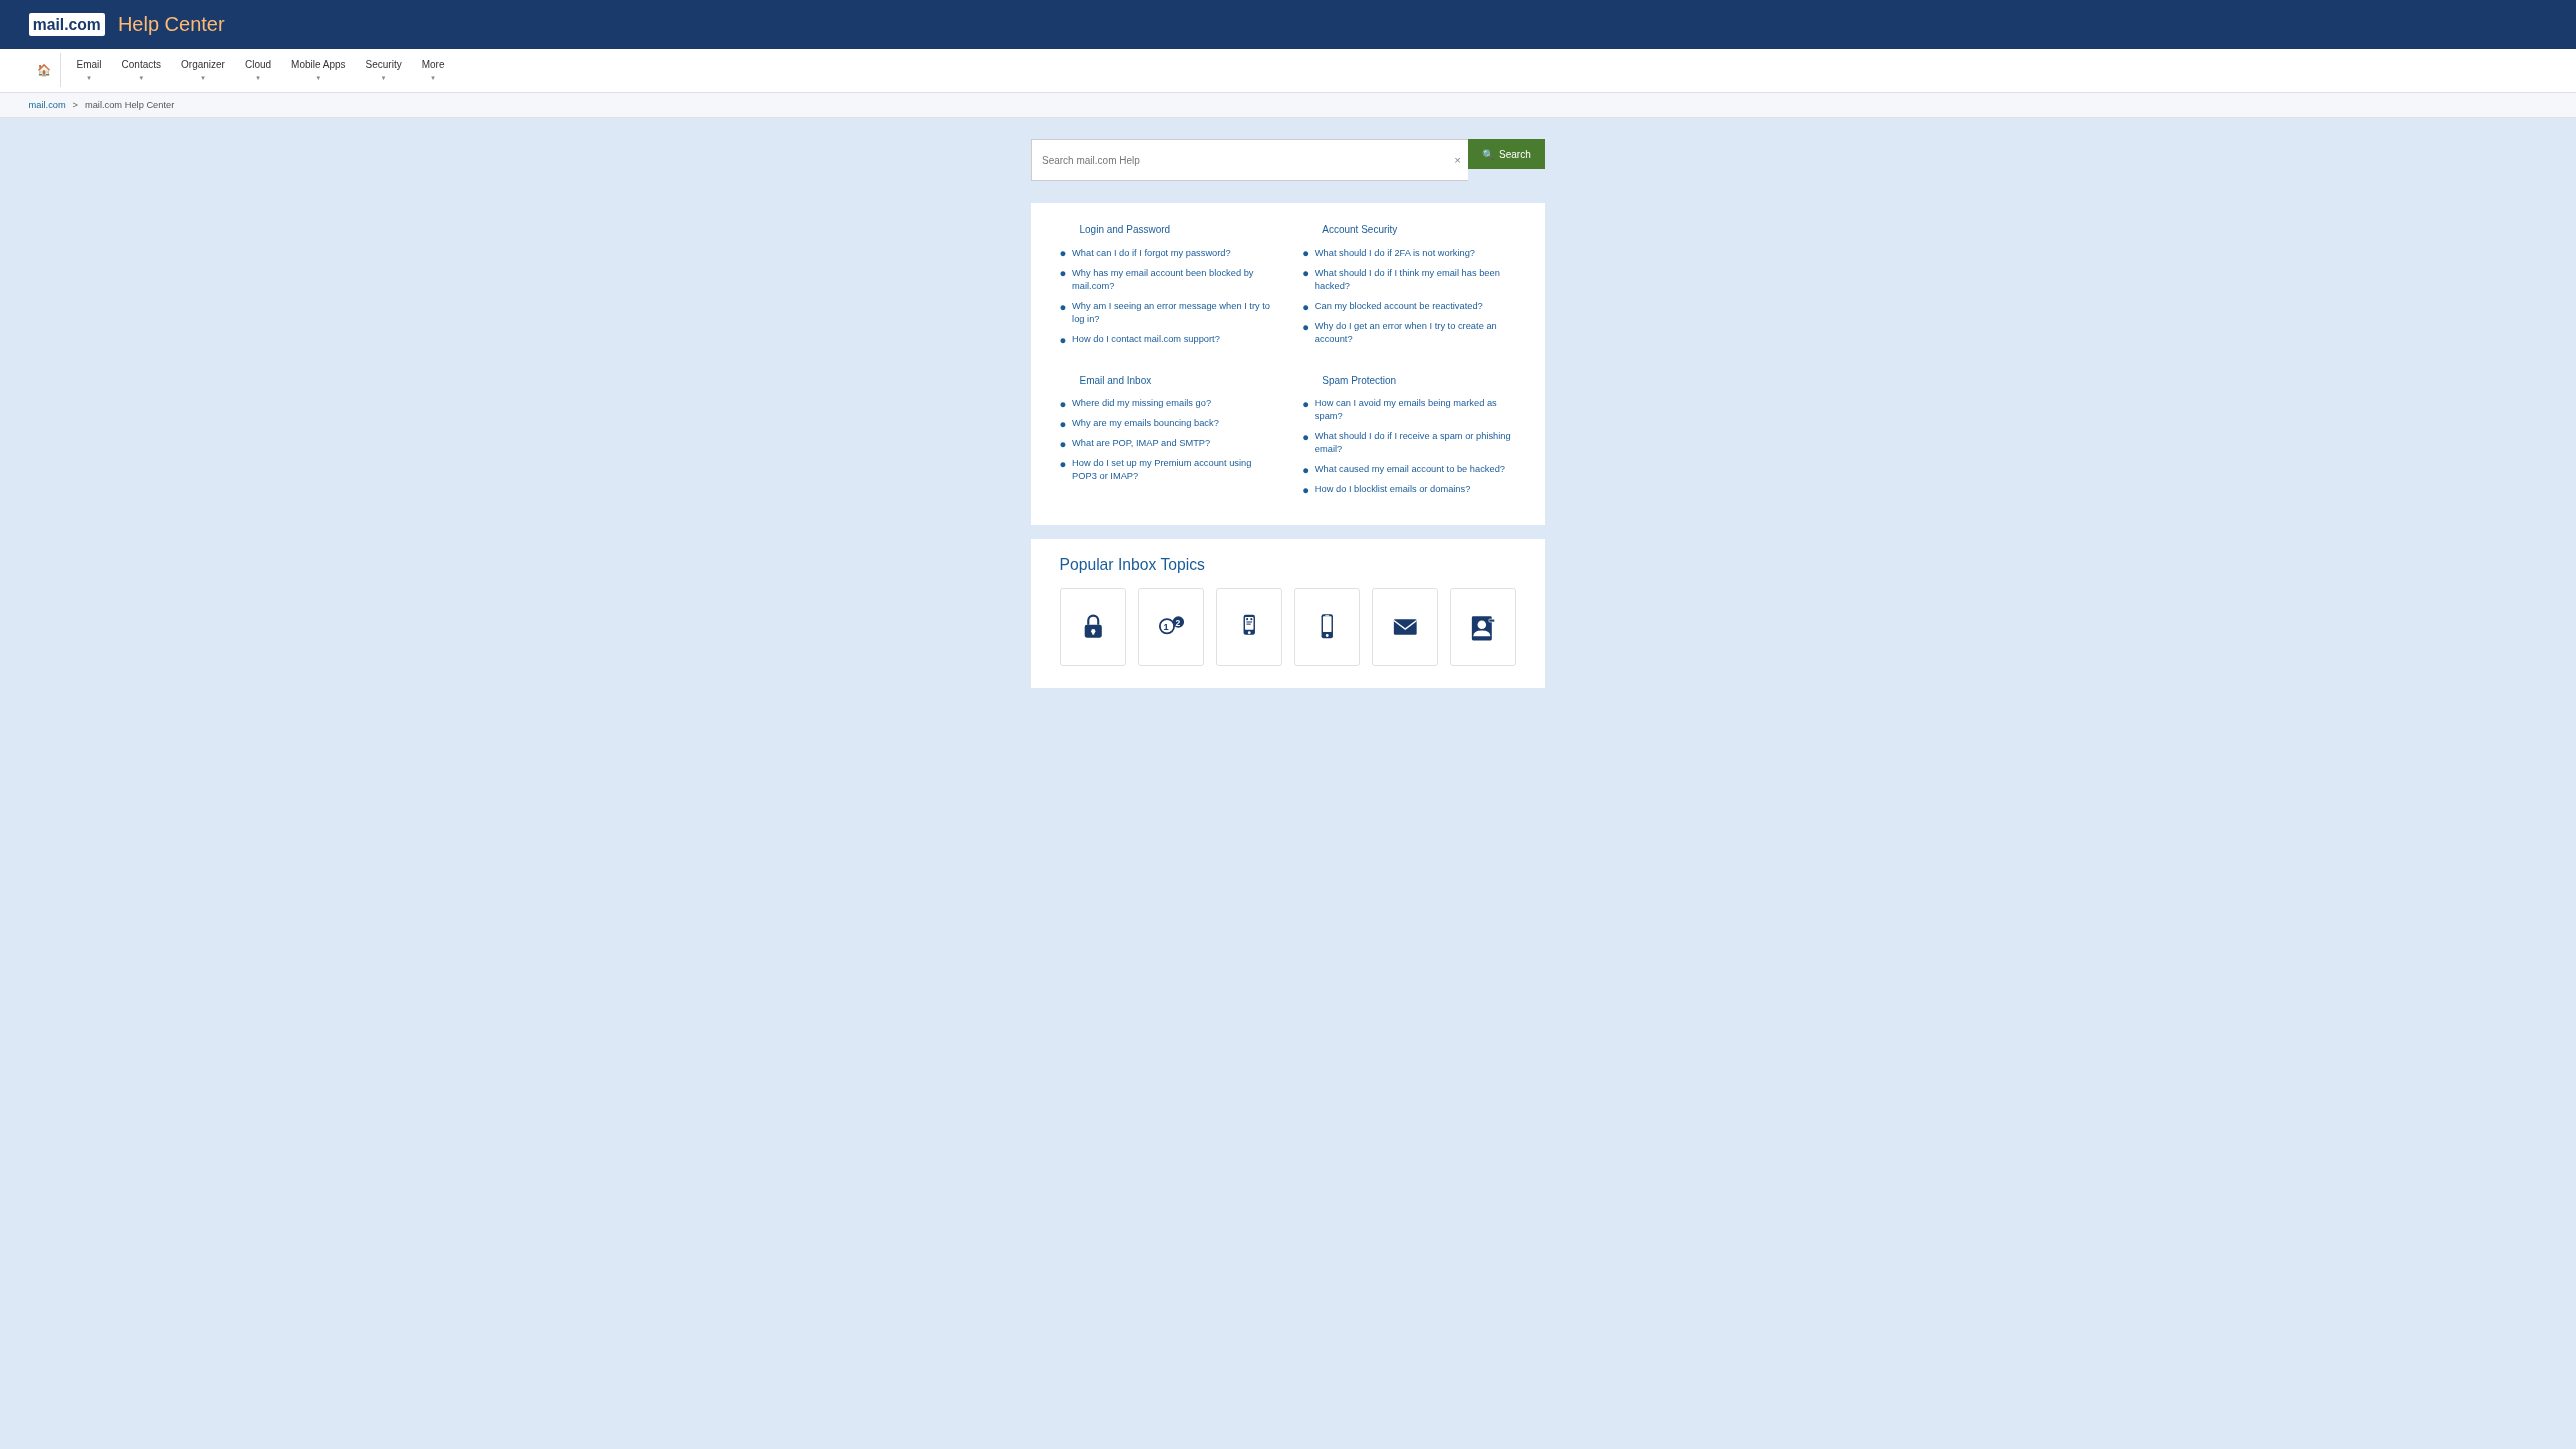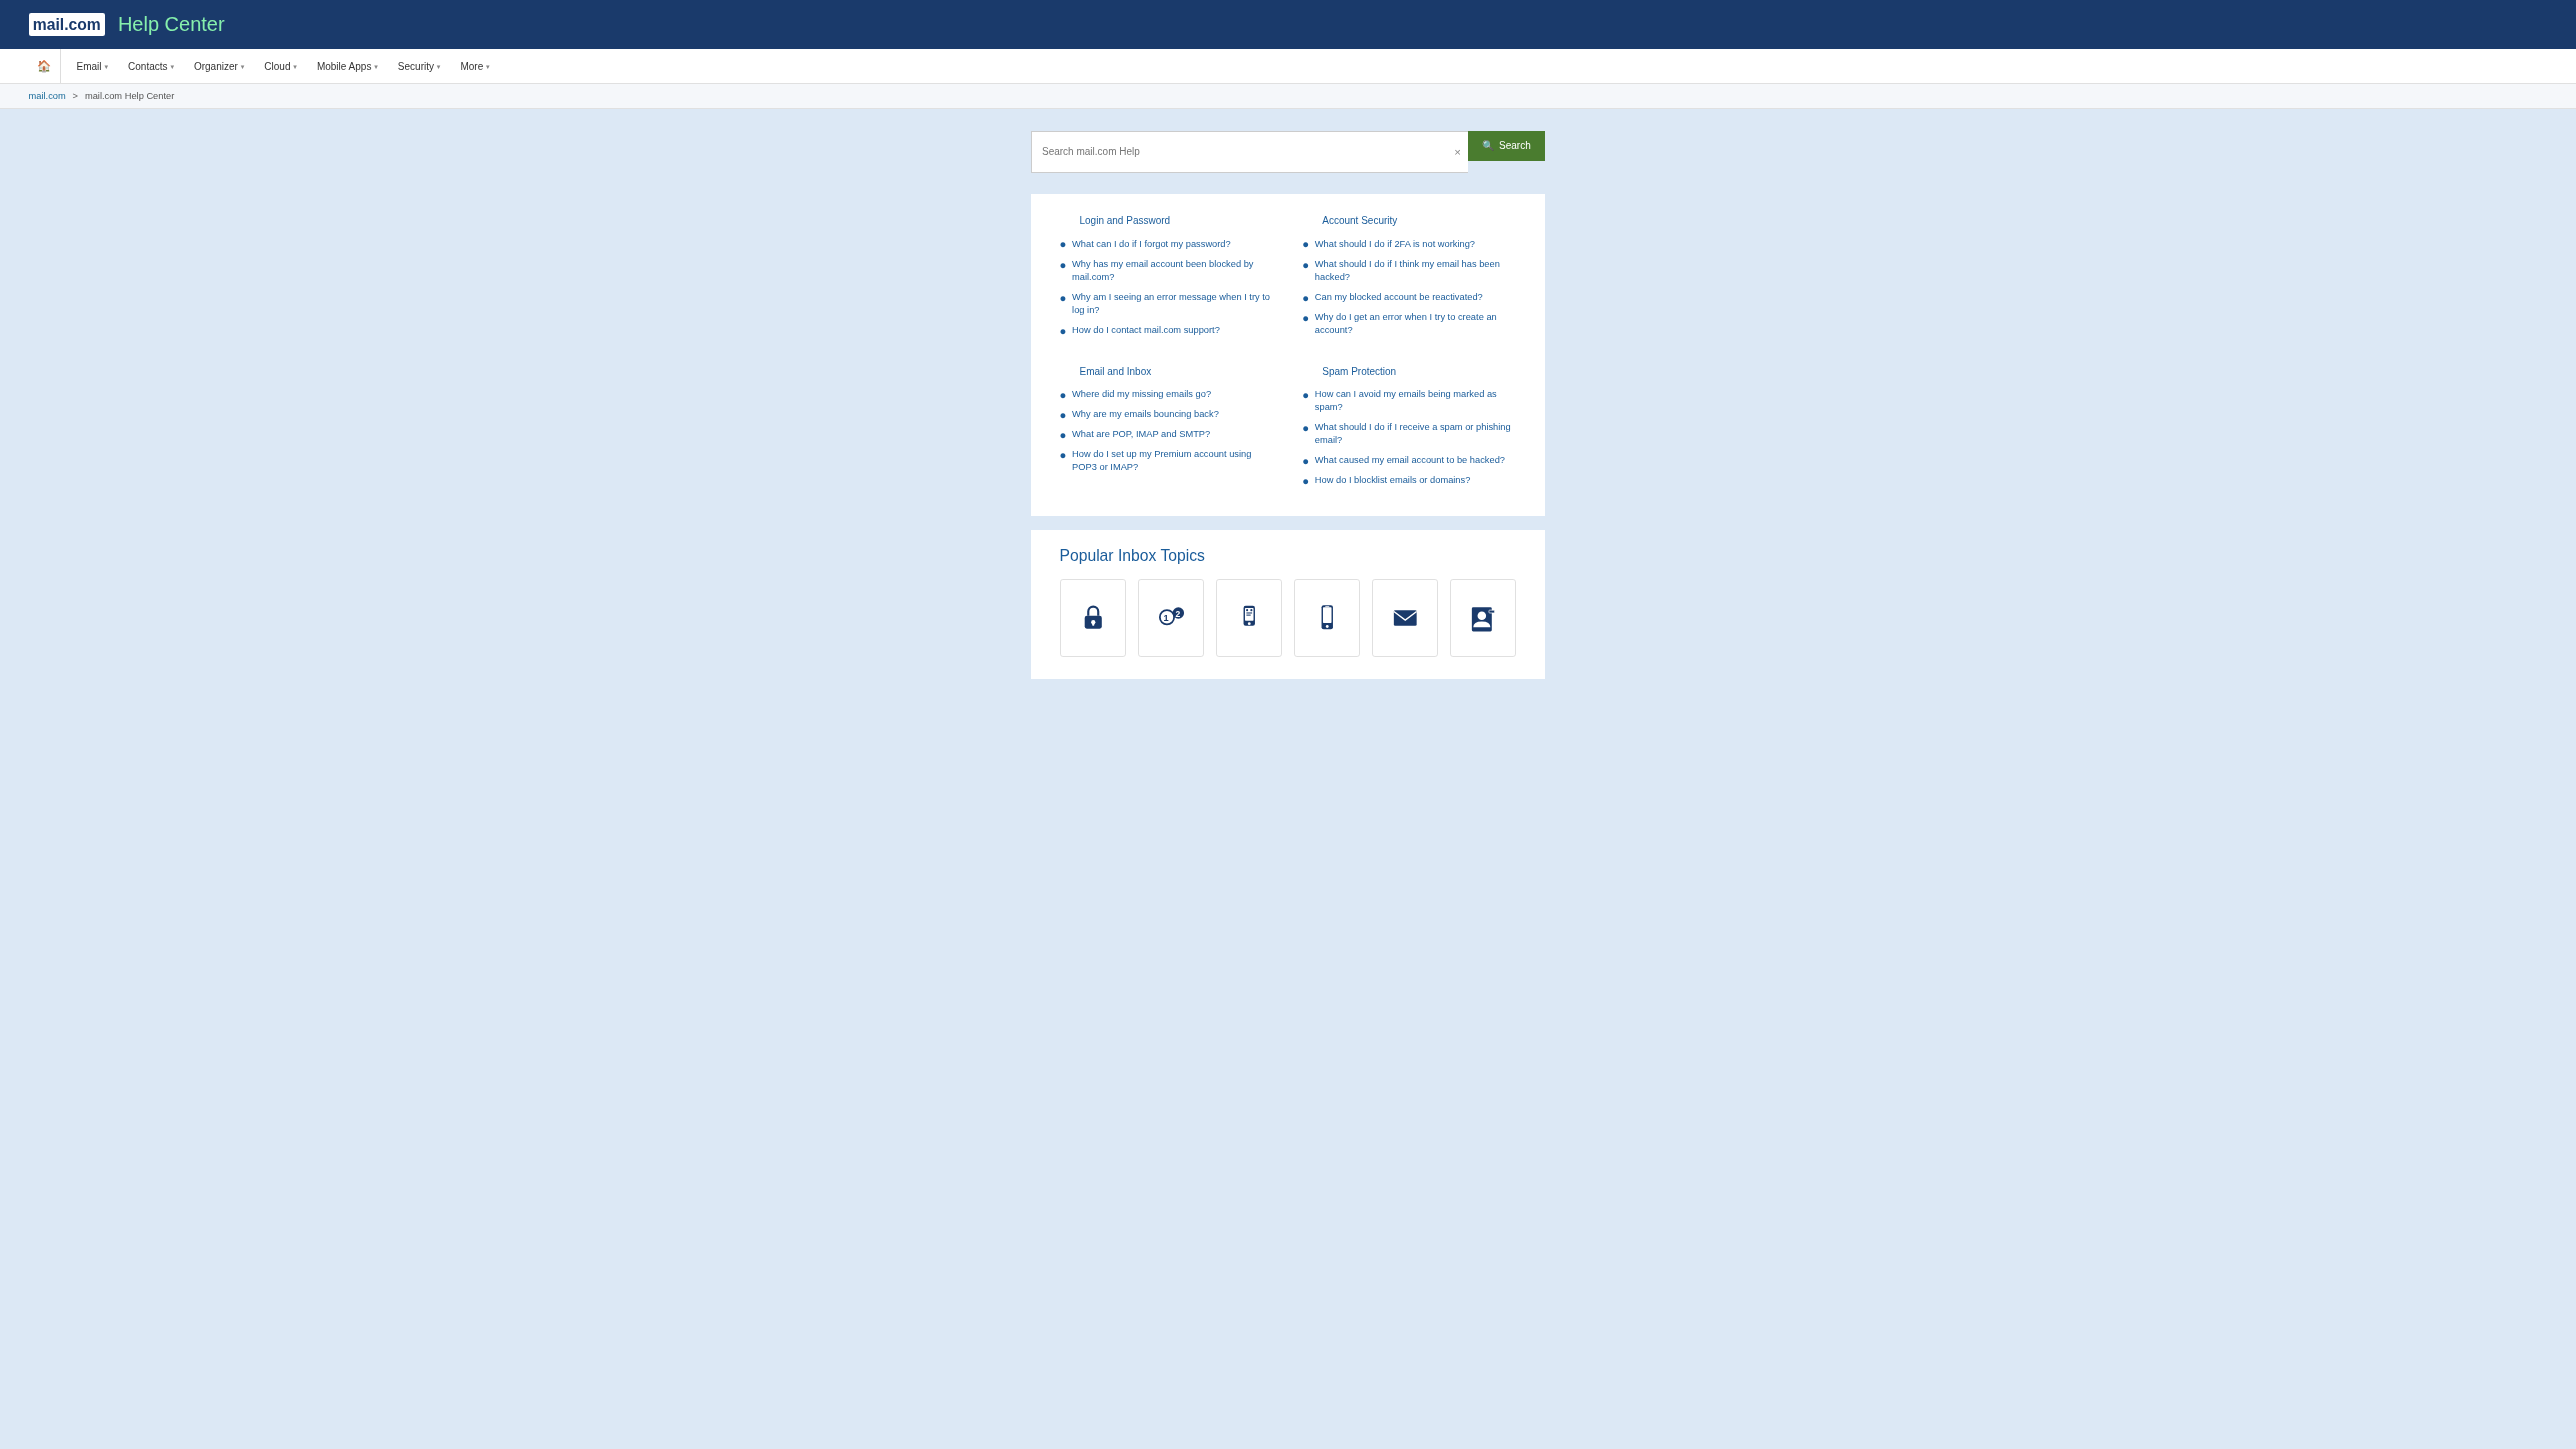--- a/index.html
+++ b/index.html
@@ -24,21 +24,21 @@
     .logo-m {
       background-color: white;
       color: #1a3a6b;
       font-weight: bold;
       font-size: 15.7px;
       padding: 2.1px 4.3px;
       border-radius: 2.1px;
       display: inline-block;
     }
     .logo-help {
-      color: #86efac;
+      color: #fdba74;
       font-size: 20px;
       font-weight: 300;
       margin-left: 7.1px;
     }
 
     
     .nav {
       background-color: white;
       border-bottom: 0.7px solid #e0e0e0;
       padding: 0 28.5px;
@@ -56,20 +56,21 @@
     }
     .nav-item {
       color: #333;
       font-size: 10px;
       padding: 10px 10px;
       cursor: pointer;
       display: flex;
       align-items: center;
       gap: 2.9px;
       text-decoration: none;
+      flex-direction: column;
     }
     .nav-chevron {
       font-size: 7.1px;
       color: #888;
     }
 
     
     .breadcrumb-bar {
       background-color: #f5f7fa;
       border-bottom: 0.7px solid #e0e0e0;

